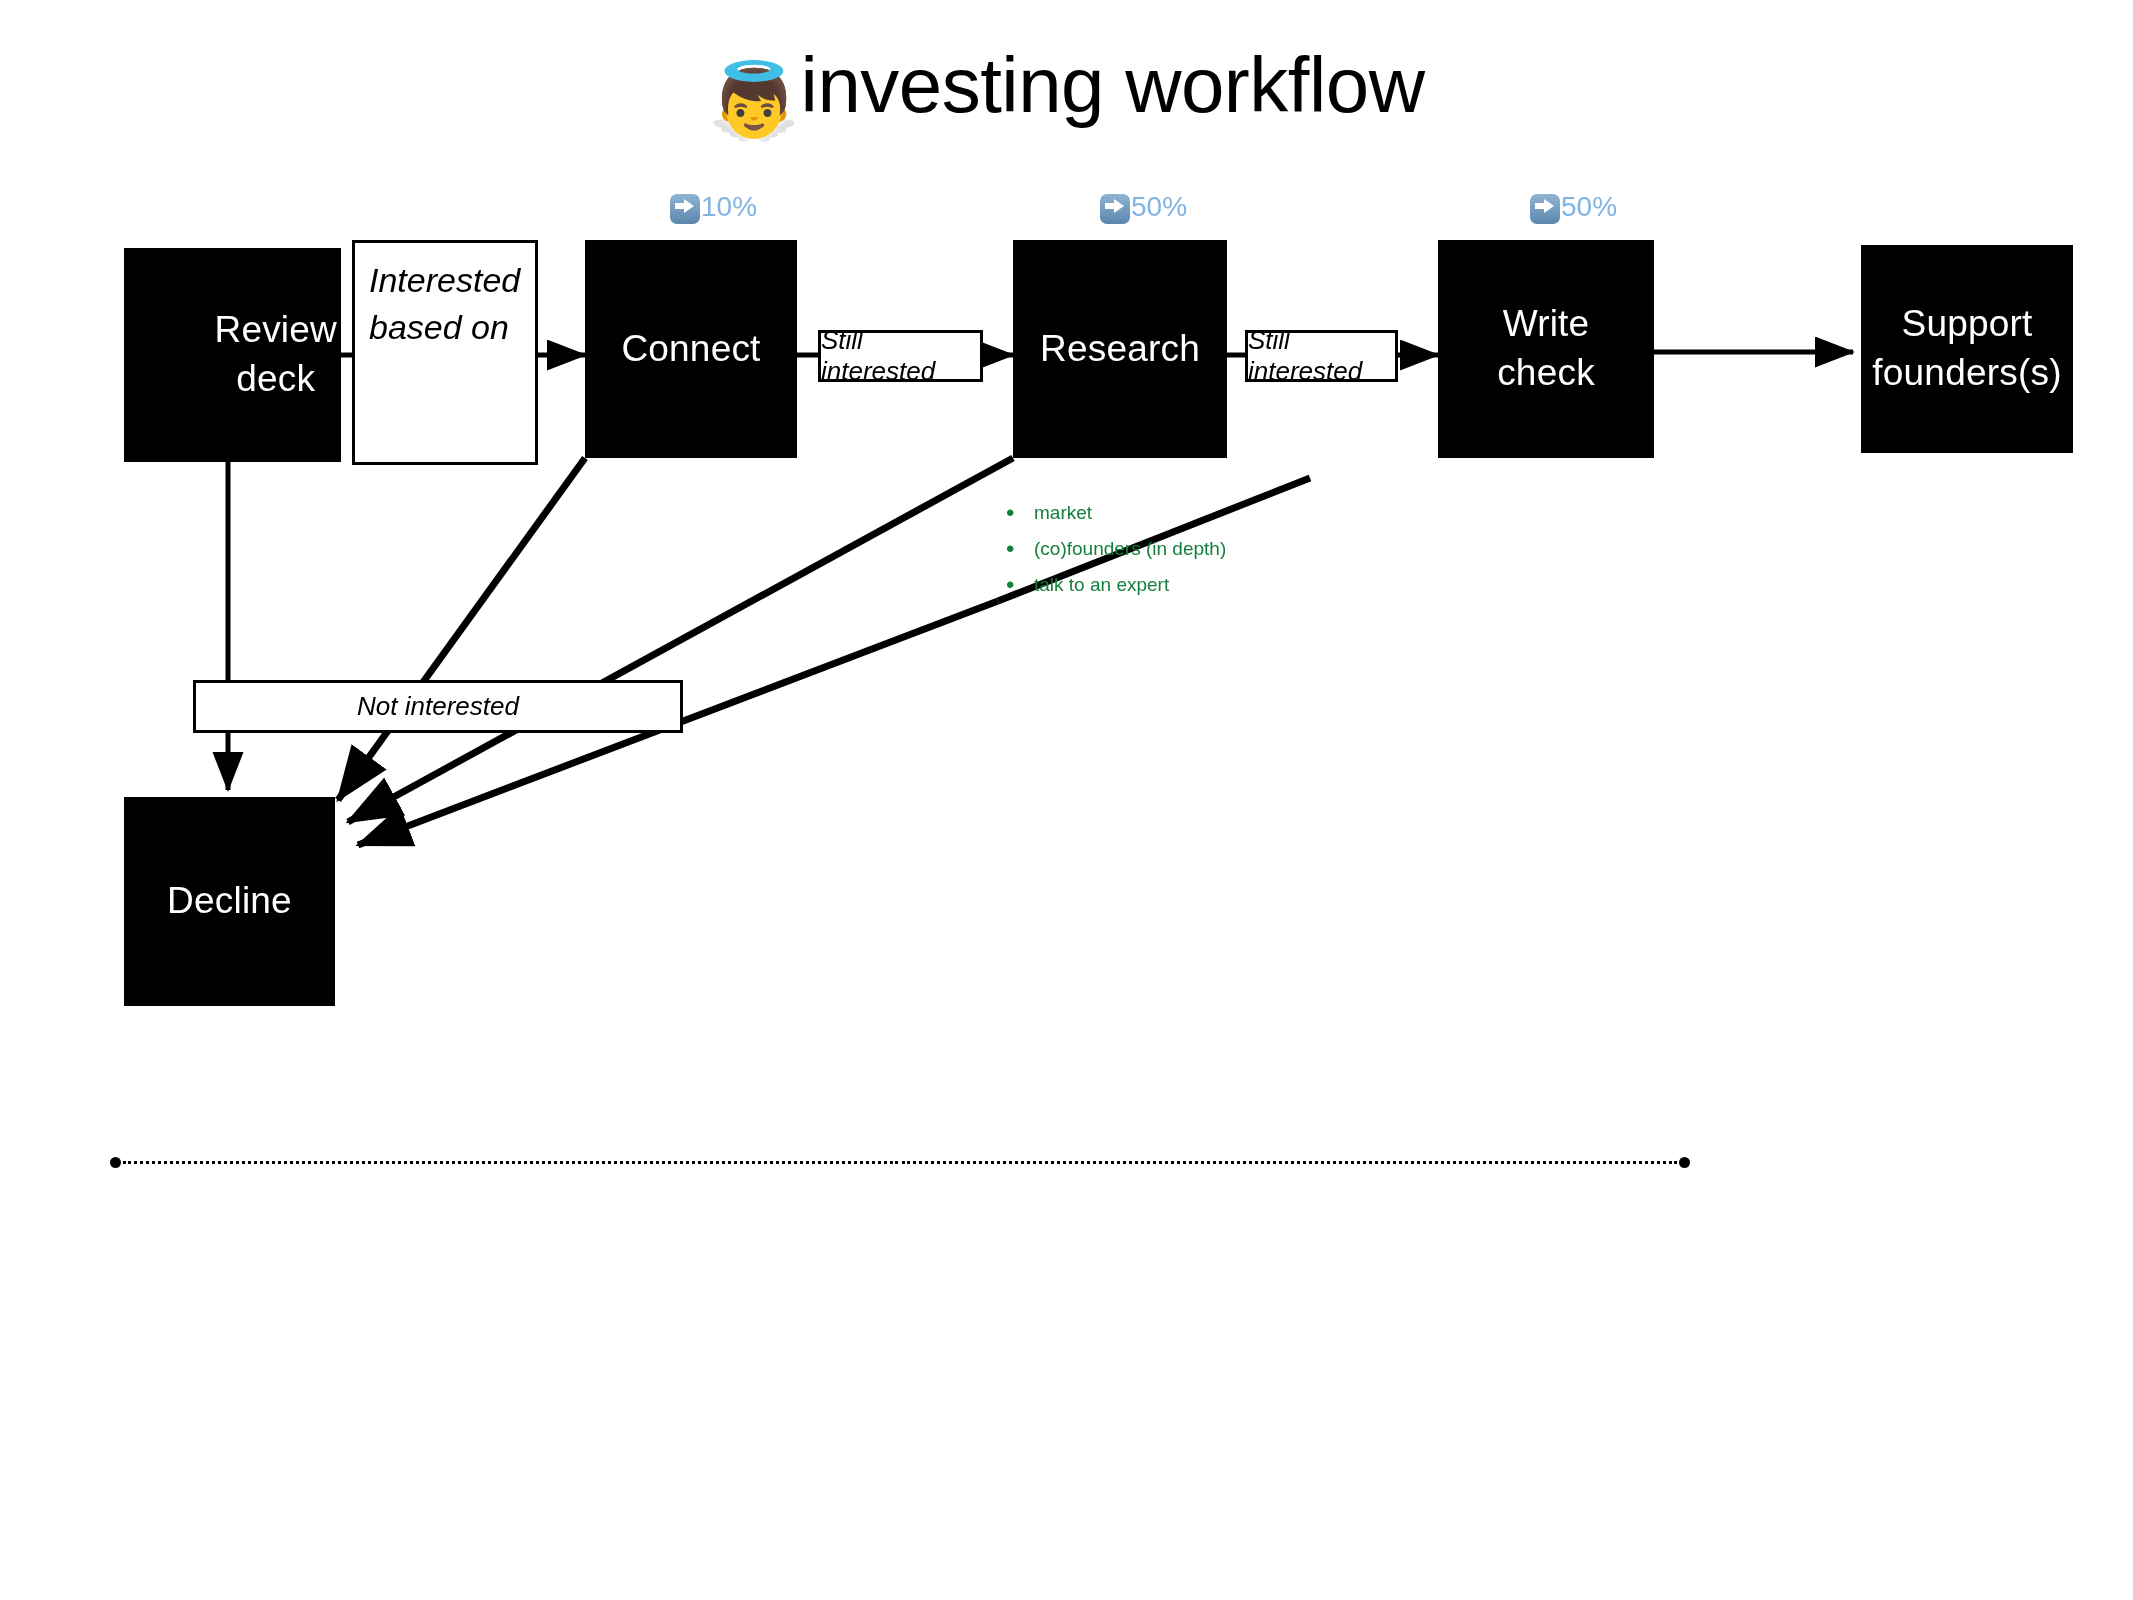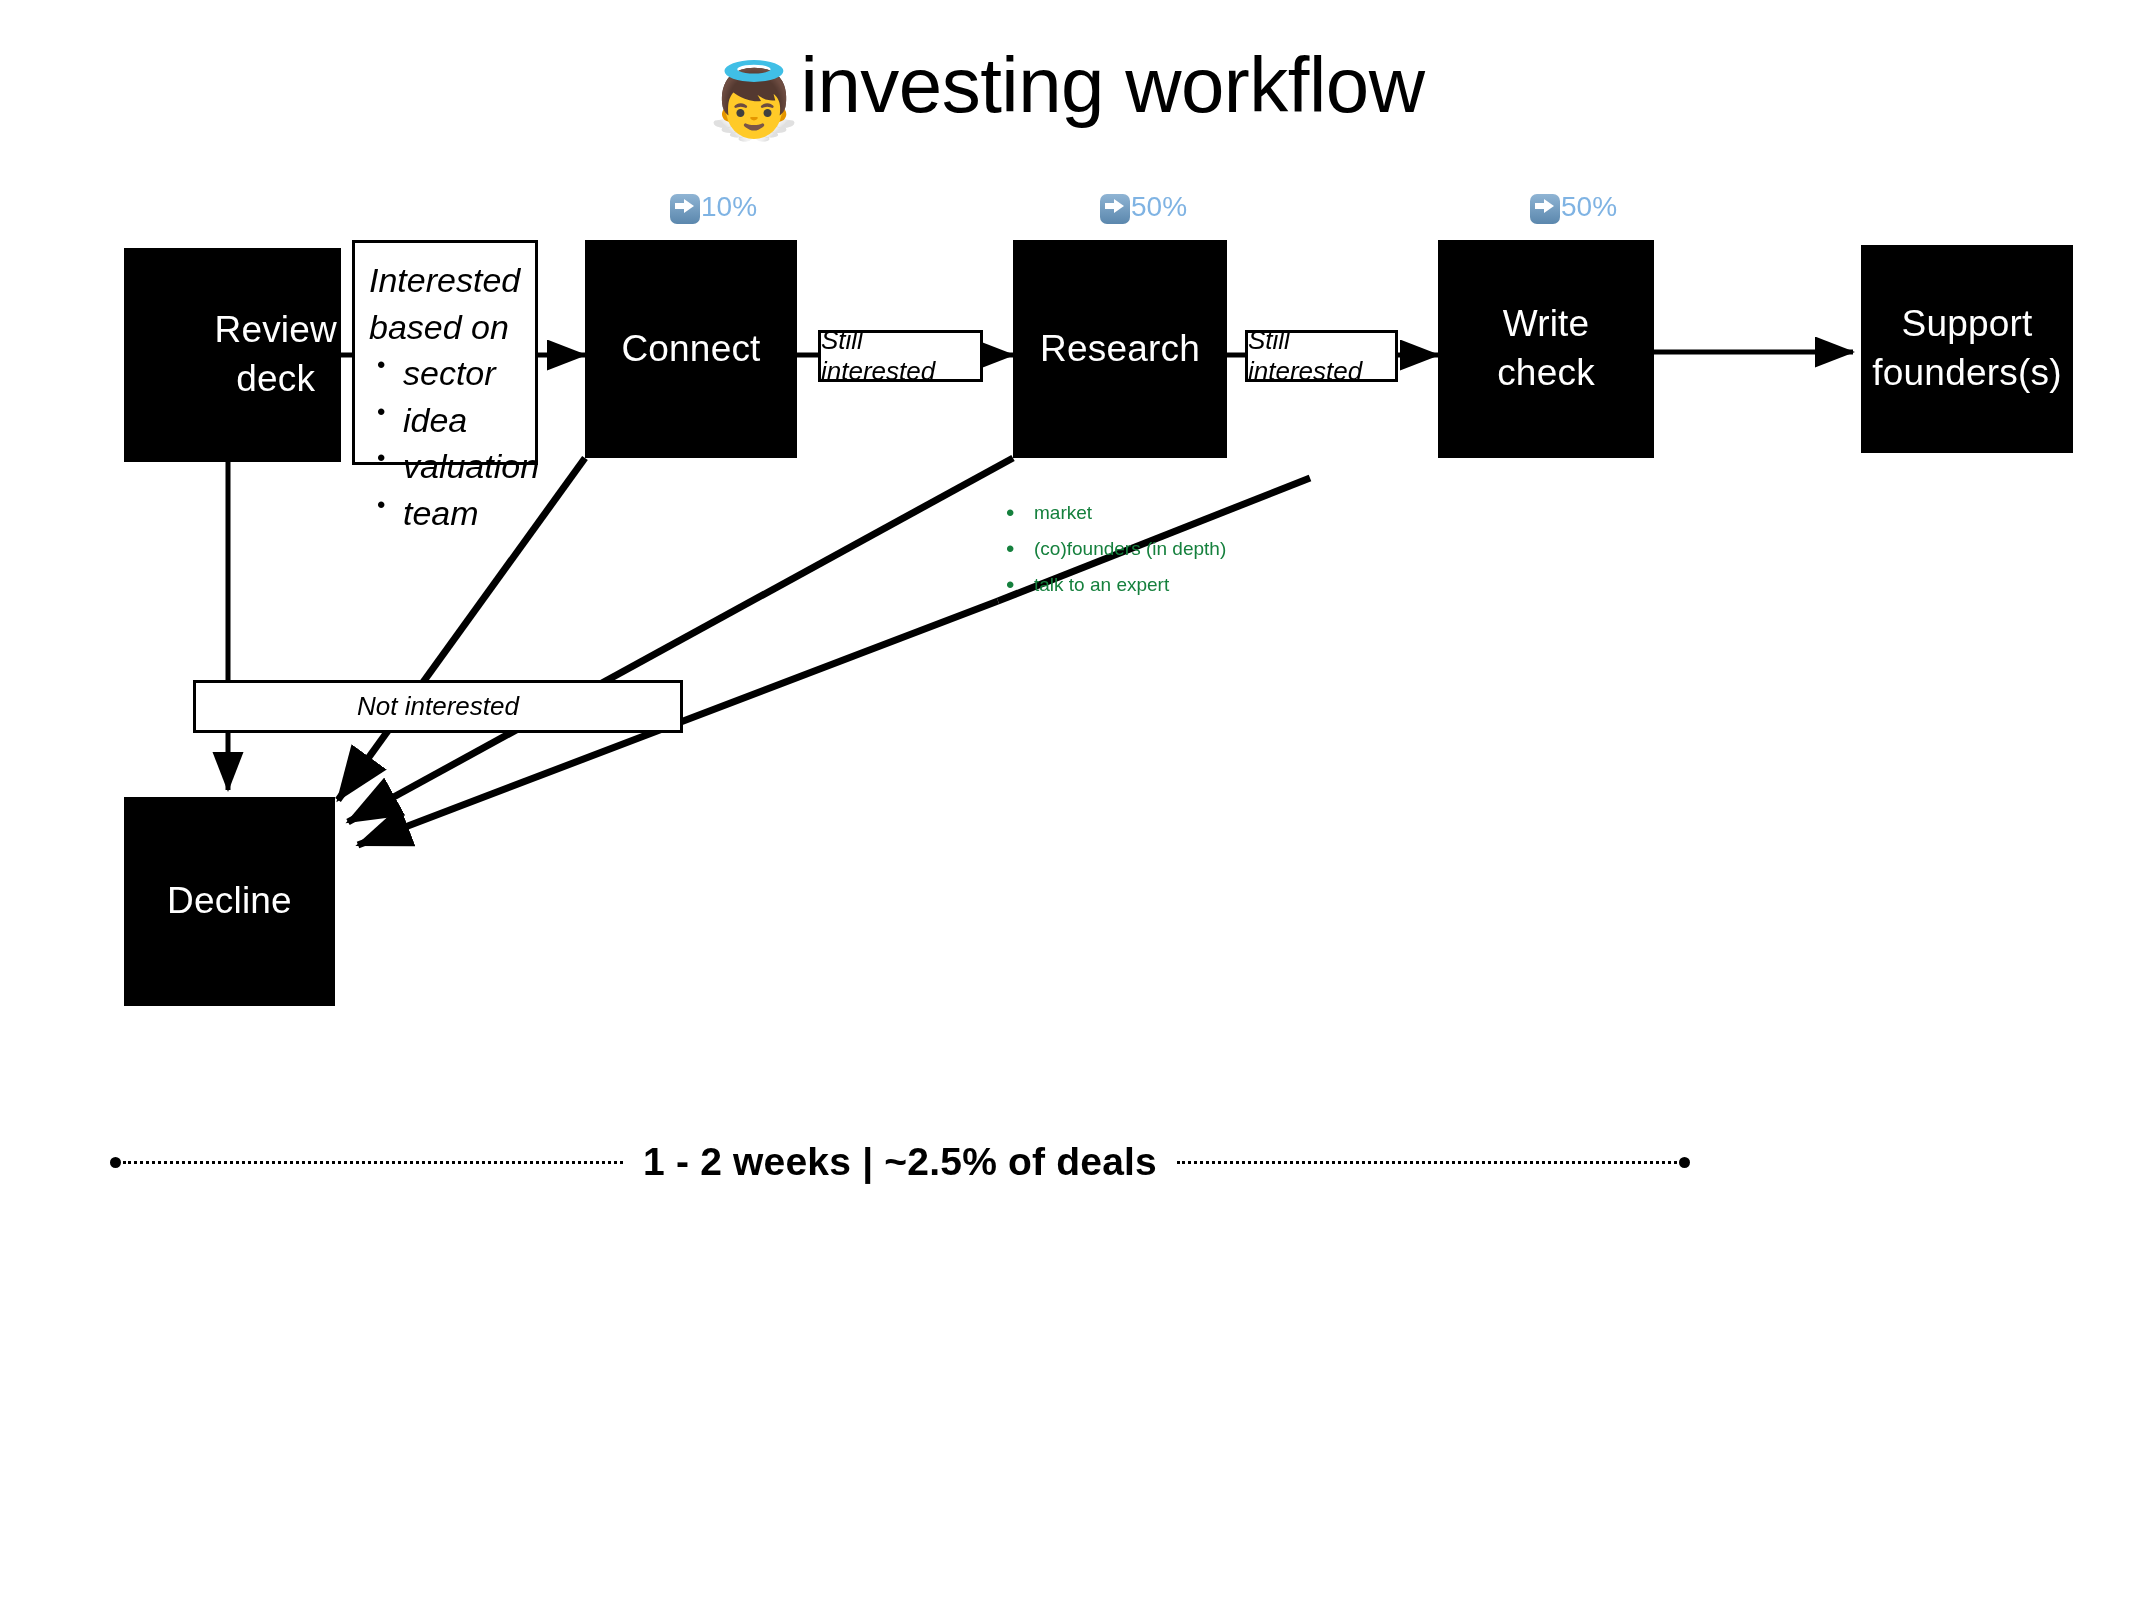--- a/index.html
+++ b/index.html
@@ -281,26 +281,20 @@
   </span>
 </div>
 
 <div class="pbox" style="left:124px; top:797px; width:211px; height:209px;">
   <span>Decline</span>
 </div>
 
 <div class="cbox listbox" style="left:352px; top:240px; width:186px; height:225px;">
   <span class="lead">Interested</span>
   <span class="lead">based on</span>
-  <ul>
-    <li>sector</li>
-    <li>idea</li>
-    <li>valuation</li>
-    <li>team</li>
-  </ul>
 </div>
 
 <div class="cbox centered" style="left:818px; top:330px; width:165px; height:52px;">
   <span>Still interested</span>
 </div>
 
 <div class="cbox centered" style="left:1245px; top:330px; width:153px; height:52px;">
   <span>Still interested</span>
 </div>
 
@@ -312,16 +306,15 @@
   <ul>
     <li>market</li>
     <li>(co)founders (in depth)</li>
     <li>talk to an expert</li>
   </ul>
 </div>
 
 <div class="footer-wrap">
   <span class="footer-dot"></span>
   <span class="footer-line"></span>
-  <span class="footer-label">1 - 2 weeks | ~2.5% of deals</span>
   <span class="footer-line"></span>
   <span class="footer-dot"></span>
 </div>
 
 </body></html>

